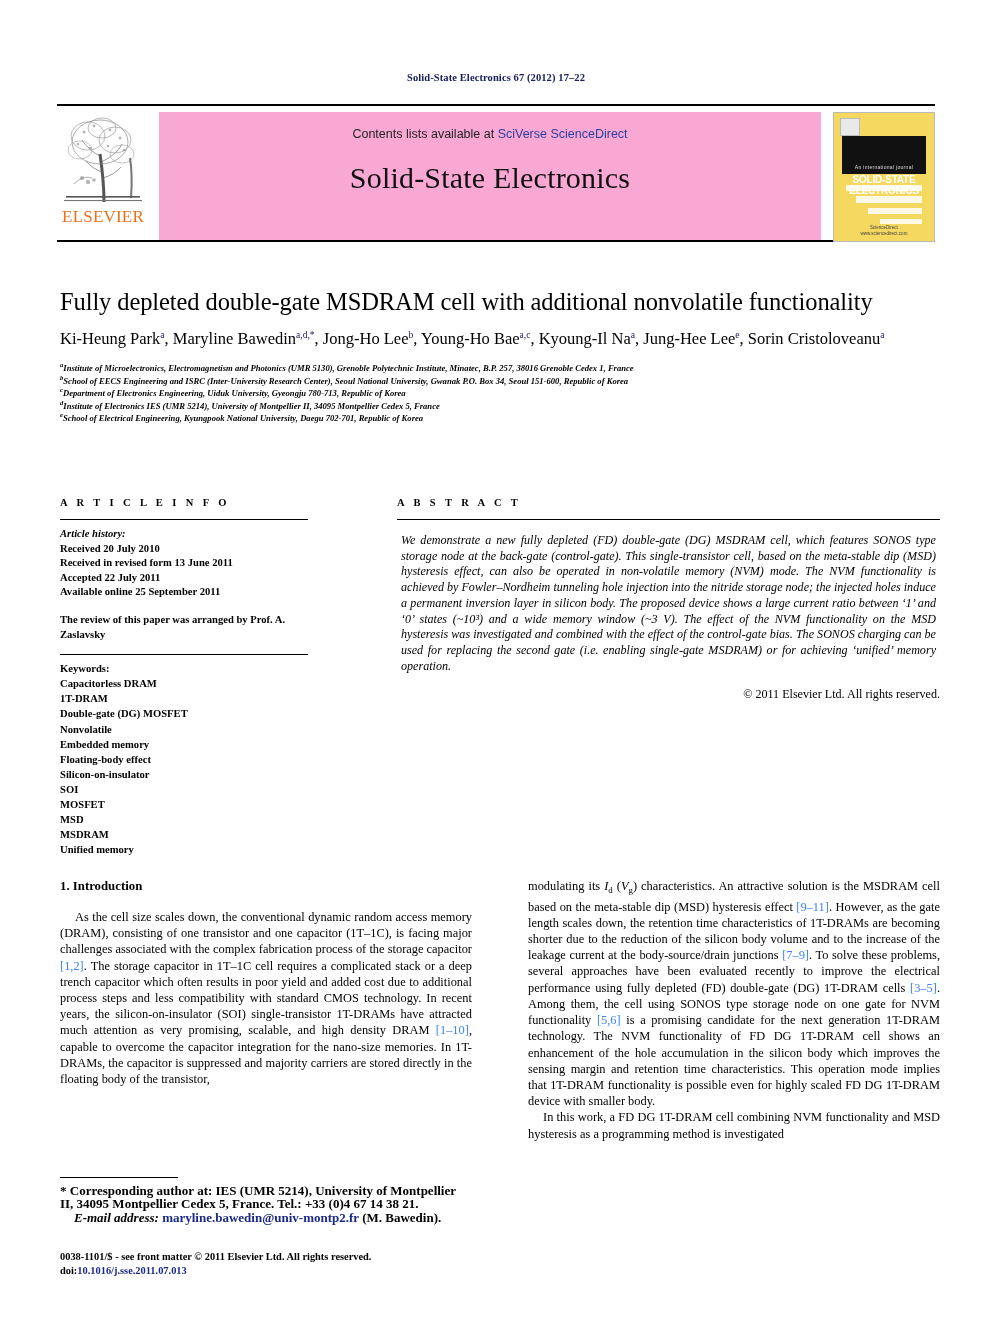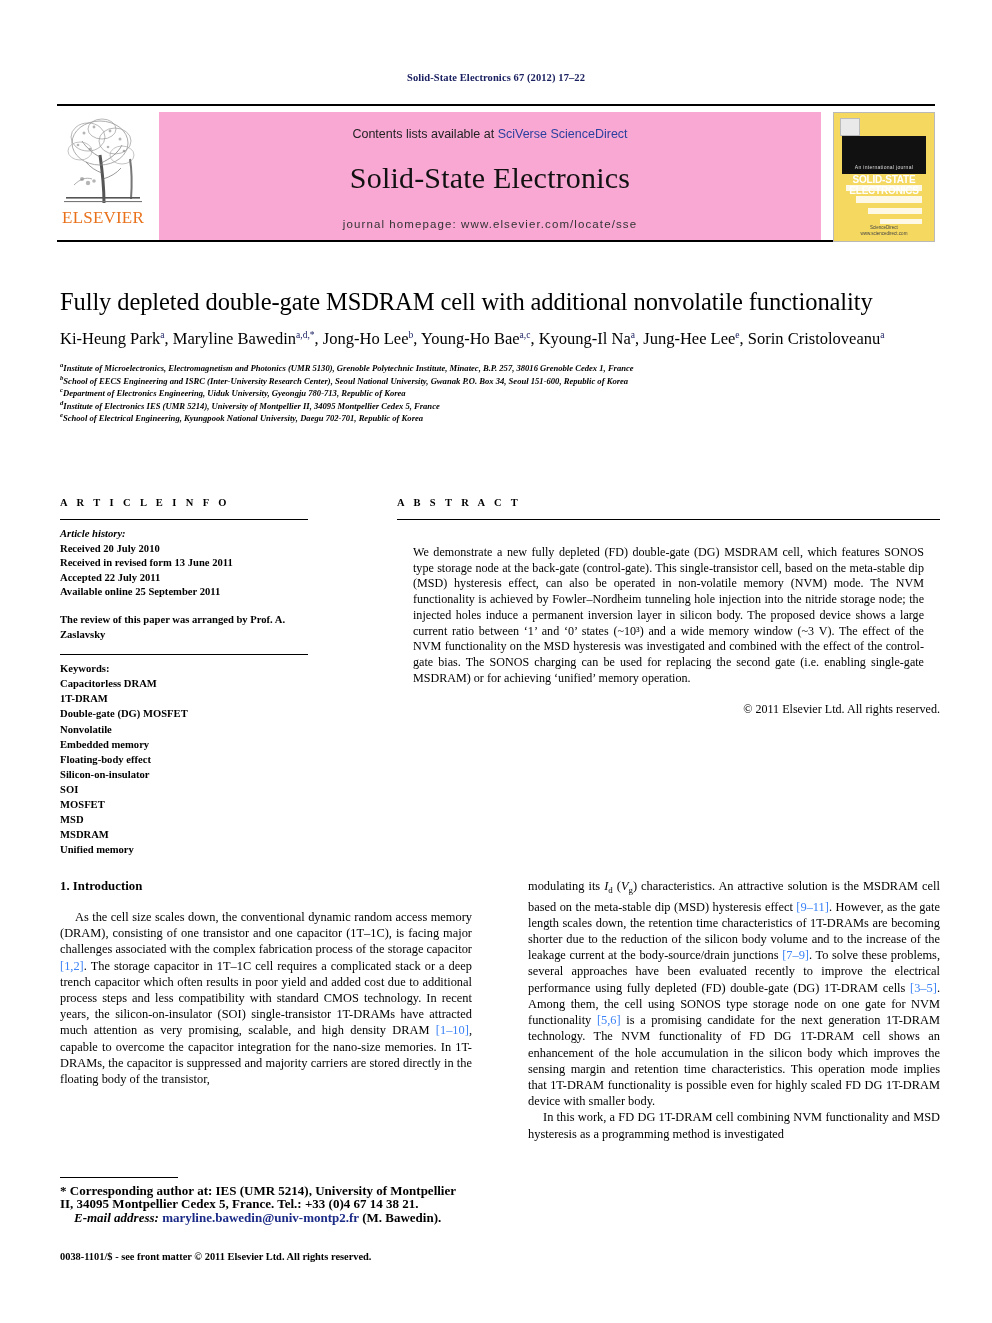--- a/index.html
+++ b/index.html
@@ -47,21 +47,21 @@
     display: flex;
     align-items: stretch;
     padding-top: 6px;
   }
   .elsevier-logo {
     width: 92px;
     flex: 0 0 92px;
     position: relative;
     display: flex;
     flex-direction: column;
-    justify-content: center;
+    justify-content: flex-start;
     align-items: center;
     padding-bottom: 14px;
   }
   .tree {
     width: 86px;
     height: 96px;
     position: relative;
   }
   .elsevier-word {
     font-family: "Liberation Serif", serif;
@@ -263,21 +263,21 @@
     font-weight: bold;
   }
   .kw-body .hd {
   }
   .abs-body {
     font-size: 12.1px;
     line-height: 15.7px;
     text-align: justify;
     padding-top: 9px;
   }
-  .abs-body p { margin: 16px; }
+  .abs-body p { margin: 4px; font-style: italic; }
   .copyright {
     text-align: right;
     margin-top: 13px;
     font-size: 12.1px;
   }
 
   
   .body-cols {
     position: absolute;
     left: 60px; top: 878px;
@@ -382,21 +382,20 @@
           </svg>
         </div>
         <div class="elsevier-word">ELSEVIER</div>
       </div>
 
       <div class="journal-band">
         <div class="contents-line">
           <span>Contents lists available at </span><span class="sd">SciVerse ScienceDirect</span>
         </div>
         <div class="journal-name">Solid-State Electronics</div>
-        <div class="homepage-line">journal homepage: www.elsevier.com/locate/sse</div>
       </div>
 
       <div class="cover">
         <div class="cover-img">
           <div class="cover-elsev"></div>
           <div class="cover-dark"></div>
           <div class="cover-title">
             <div>SOLID-STATE</div>
             <div>ELECTRONICS</div>
           </div>
@@ -495,15 +494,16 @@
       <span>*</span><span> Corresponding author at: IES (UMR 5214), University of Montpellier II, 34095 Montpellier Cedex 5, France. Tel.: +33 (0)4 67 14 38 21.</span>
     </div>
     <div class="fn" style="text-indent:14px">
       <span class="em">E-mail address:</span>
       <span class="mail">maryline.bawedin@univ-montp2.fr</span><span> (M. Bawedin).</span>
     </div>
   </div>
 
   <div class="imprint">
     <div>0038-1101/$ - see front matter © 2011 Elsevier Ltd. All rights reserved.</div>
+    <div><span>doi:</span><span class="doi">10.1016/j.sse.2011.07.013</span></div>
   </div>
 
 </div>
 
 </body></html>

